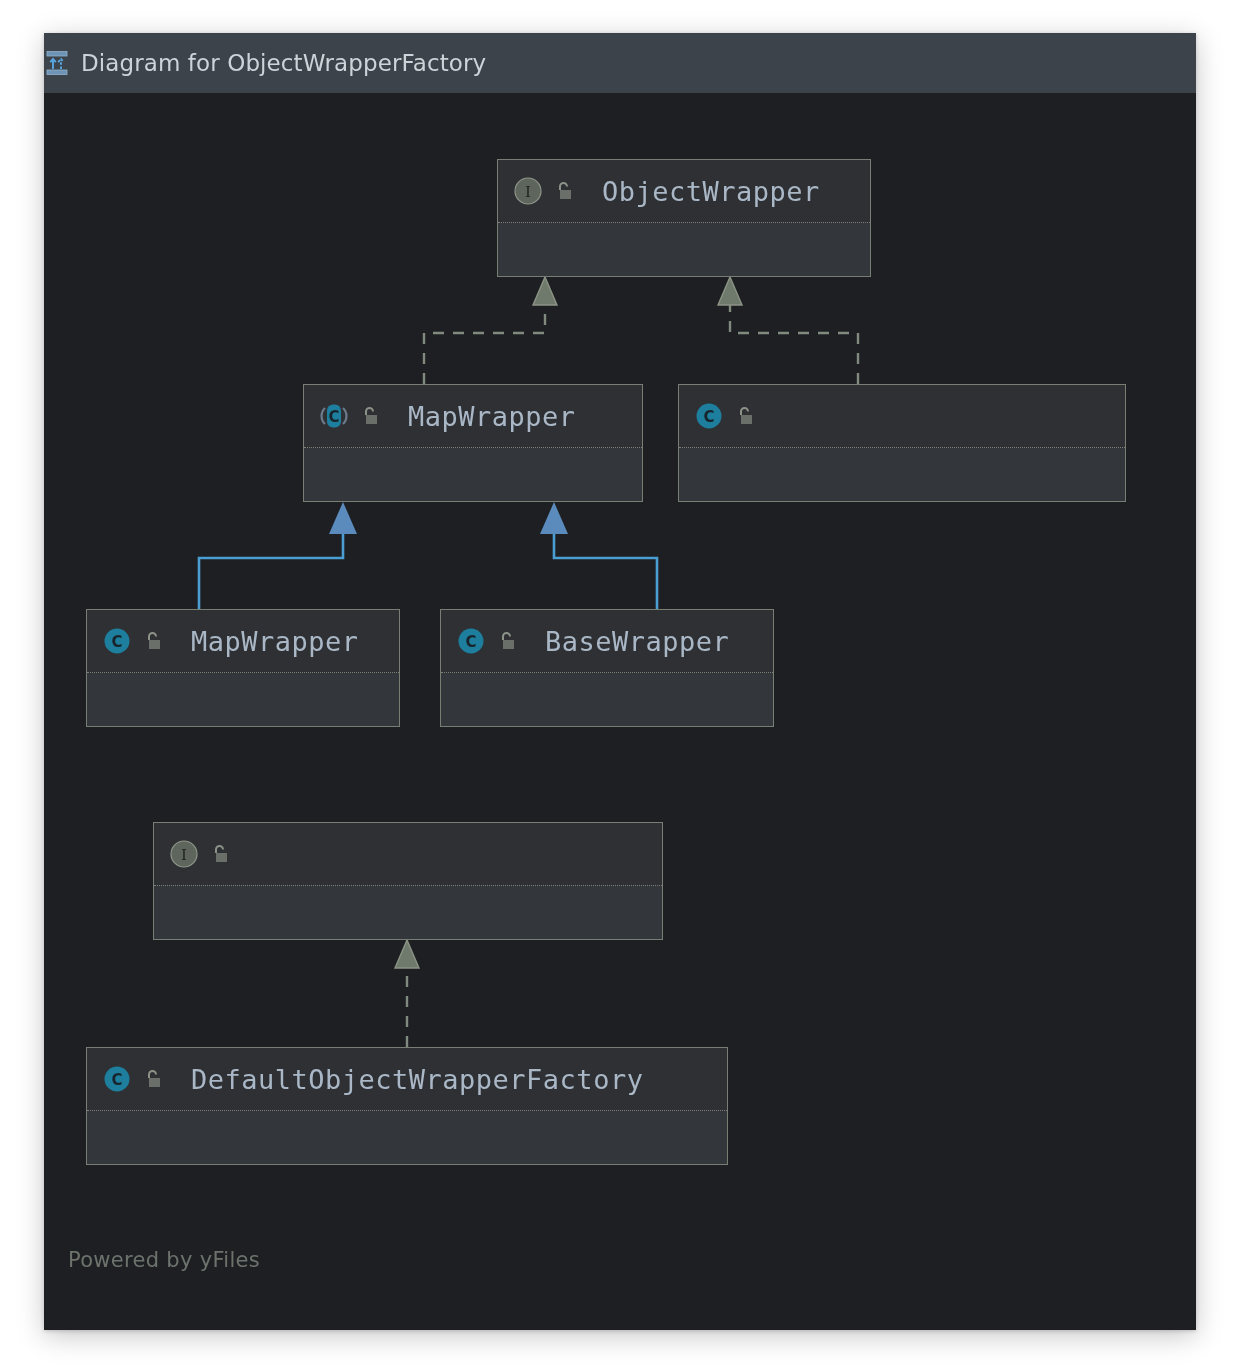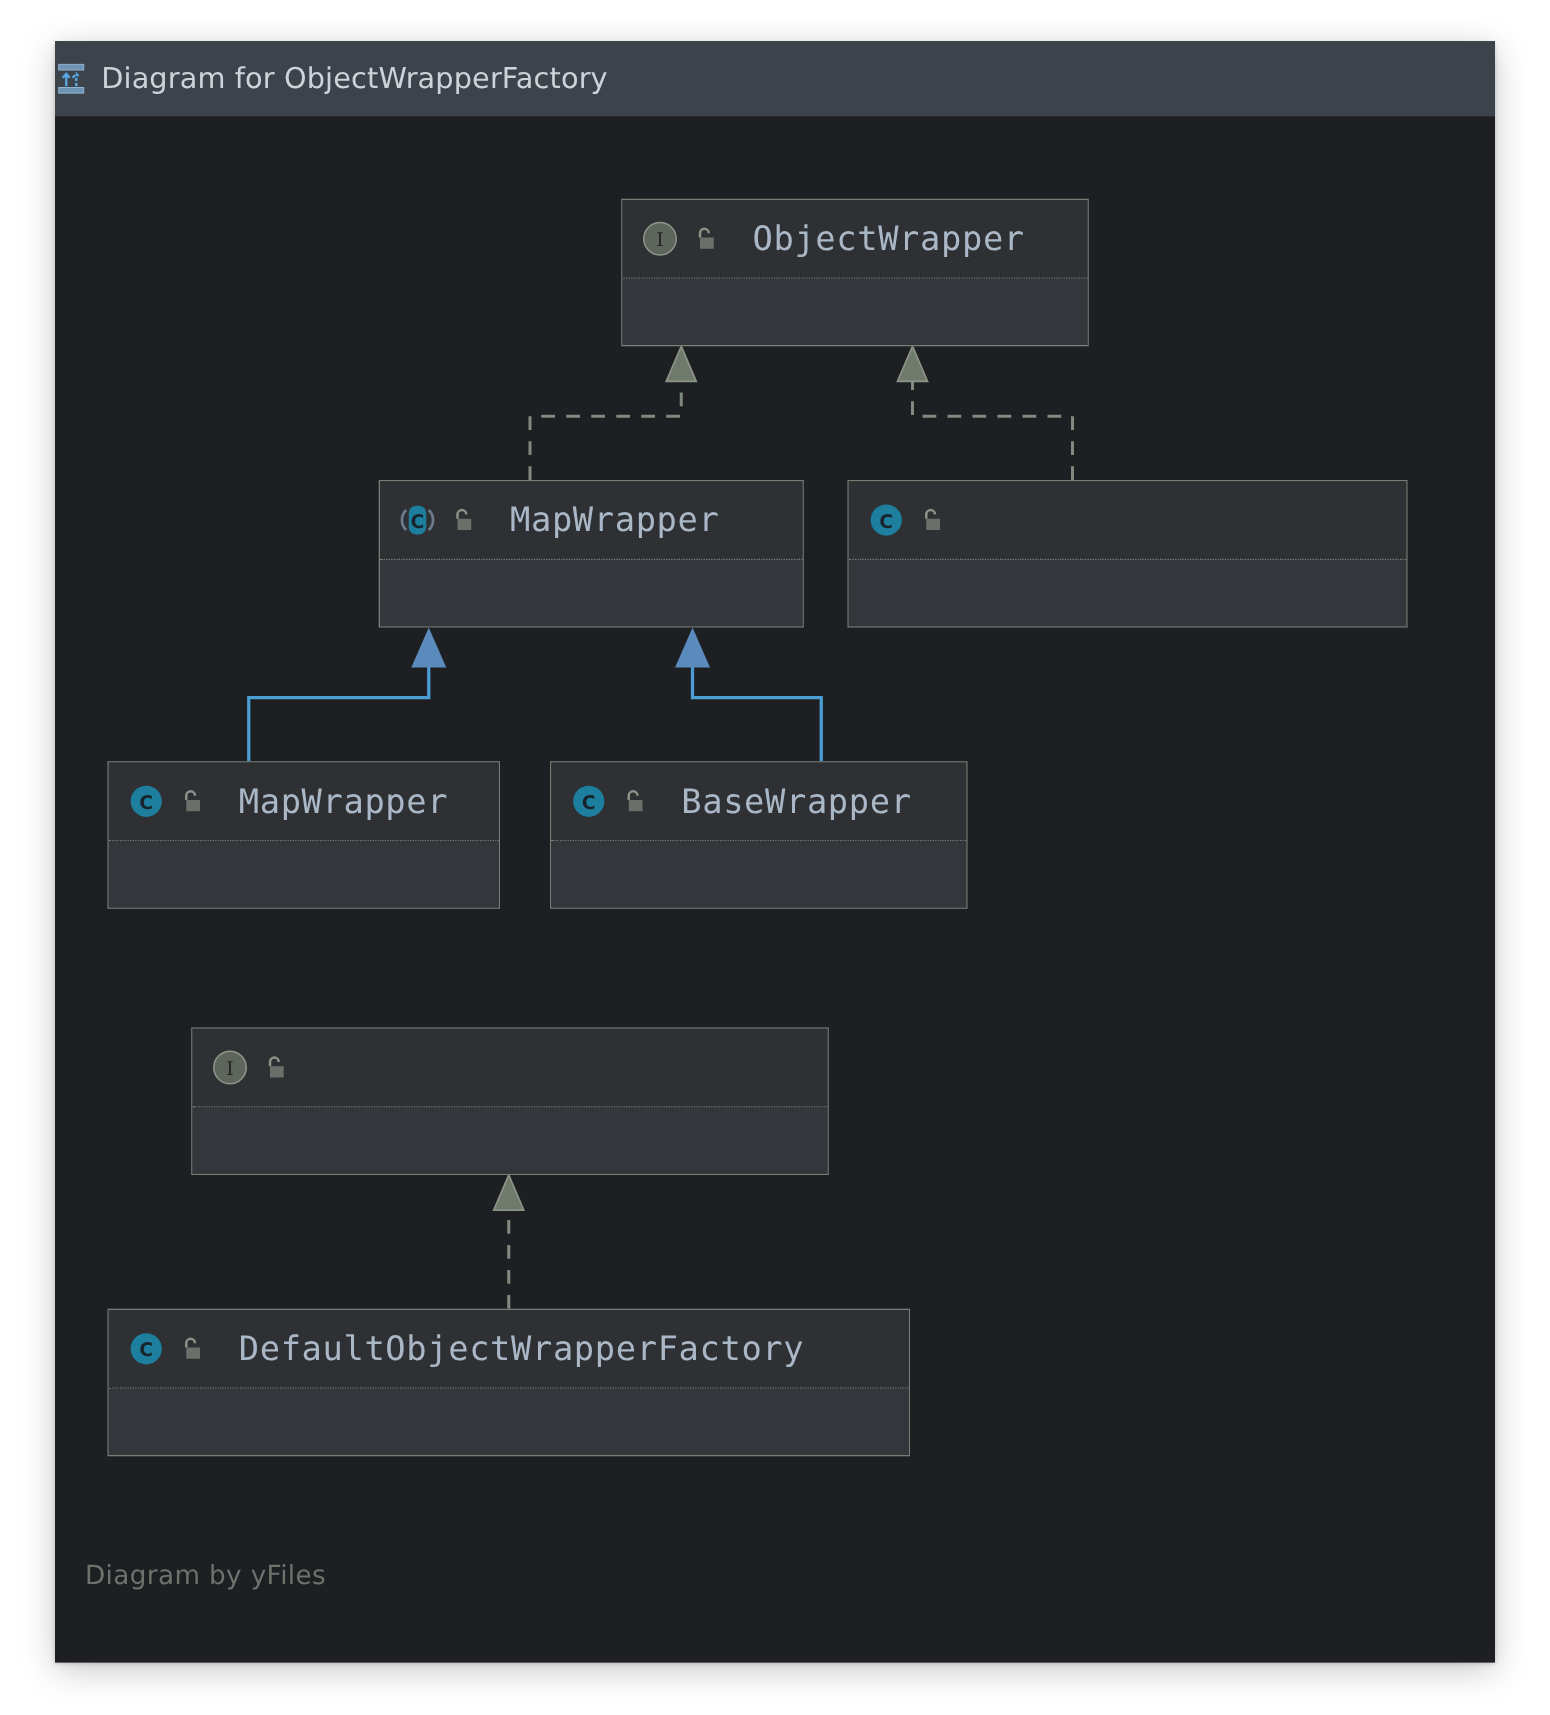--- a/index.html
+++ b/index.html
@@ -275,17 +275,17 @@
           </svg>
           <svg class="lock-icon" viewBox="0 0 22 22">
             <path d="M7 10 L7 6.5 A3.5 3.5 0 0 1 14 6.5" fill="none" stroke="#8b9287" stroke-width="2"></path>
             <rect x="7" y="10" width="11" height="9" fill="#8b9287" opacity="0.65"></rect>
           </svg>
           <span class="uml-name">DefaultObjectWrapperFactory</span>
         </div>
         <div class="uml-body"></div>
       </div>
 
-      <div id="watermark">Diagram by yFiles</div>
+      <div id="watermark">Powered by yFiles</div>
 
     </div>
   </div>
 </div>
 
 </body></html>

